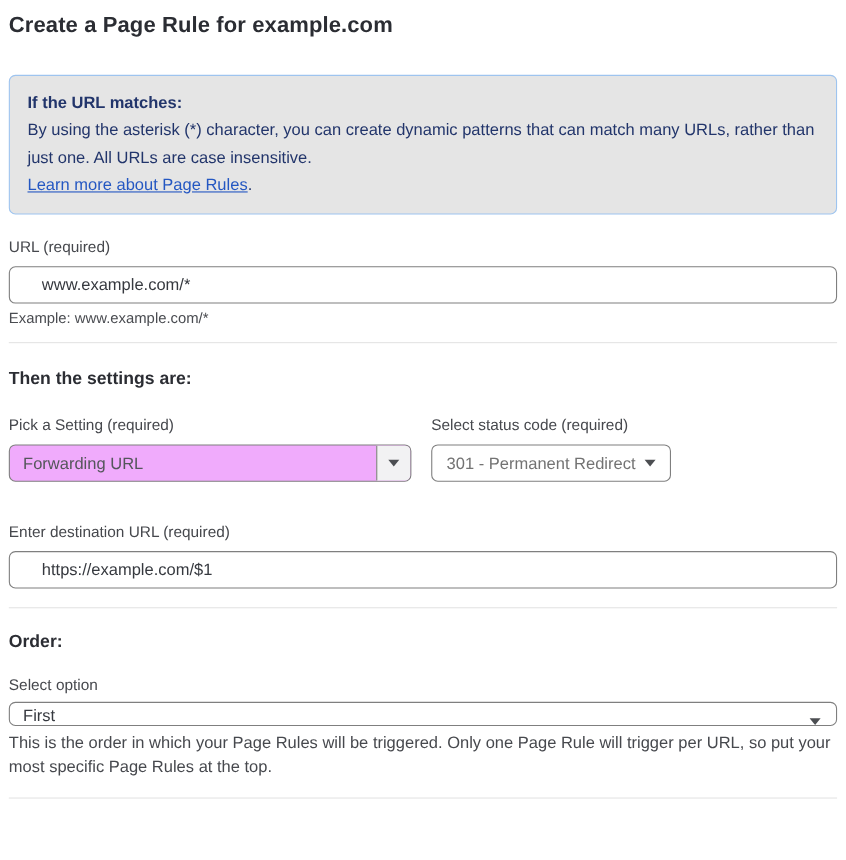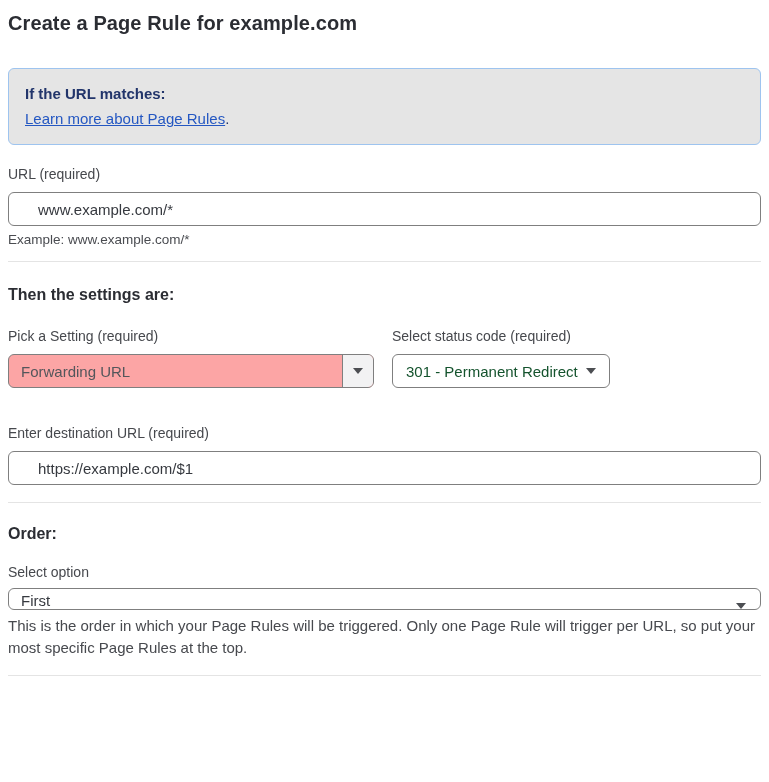--- a/index.html
+++ b/index.html
@@ -82,21 +82,21 @@
 
   
   .select-composite {
     margin-top: 9px;
     width: 366px;
     height: 34px;
     border: 1px solid #7f7f7f;
     border-radius: 6px;
     display: flex;
     align-items: stretch;
-    background: #fca5a5;
+    background: #f0abfc;
     cursor: pointer;
     overflow: hidden;
   }
   .select-composite .select-text {
     flex: 1;
     display: flex;
     align-items: center;
     padding: 0 12px;
     font-size: 15px;
     color: #54565b;
@@ -122,21 +122,21 @@
     margin-top: 9px;
     height: 34px;
     border: 1px solid #7f7f7f;
     border-radius: 6px;
     display: inline-flex;
     align-items: center;
     padding: 0 13px;
     background: #ffffff;
     cursor: pointer;
     font-size: 15px;
-    color: #14532d;
+    color: #737373;
   }
   .select-inline .arrow-down { margin-left: 8px; }
 
   
   .select-full {
     margin-top: 7px;
     width: 100%;
     height: 22px;
     border: 1px solid #7f7f7f;
     border-radius: 6px;
@@ -176,20 +176,21 @@
 </style>
 </head>
 <body>
 
 <div class="container">
 
   <h1 class="page-title">Create a Page Rule for example.com</h1>
 
   <div class="info-box">
     <div class="info-heading">If the URL matches:</div>
+    <div class="info-body">By using the asterisk (*) character, you can create dynamic patterns that can match many URLs, rather than just one. All URLs are case insensitive.</div>
     <div>
       <a class="info-link">Learn more about Page Rules</a><span class="info-link-suffix">.</span>
     </div>
   </div>
 
   <label class="field-label mt-url-label">URL (required)</label>
   <input class="text-input mt-url-input" type="text" value="www.example.com/*" style="">
   <div class="helper-small">Example: www.example.com/*</div>
 
   <hr class="divider mt-div1">

